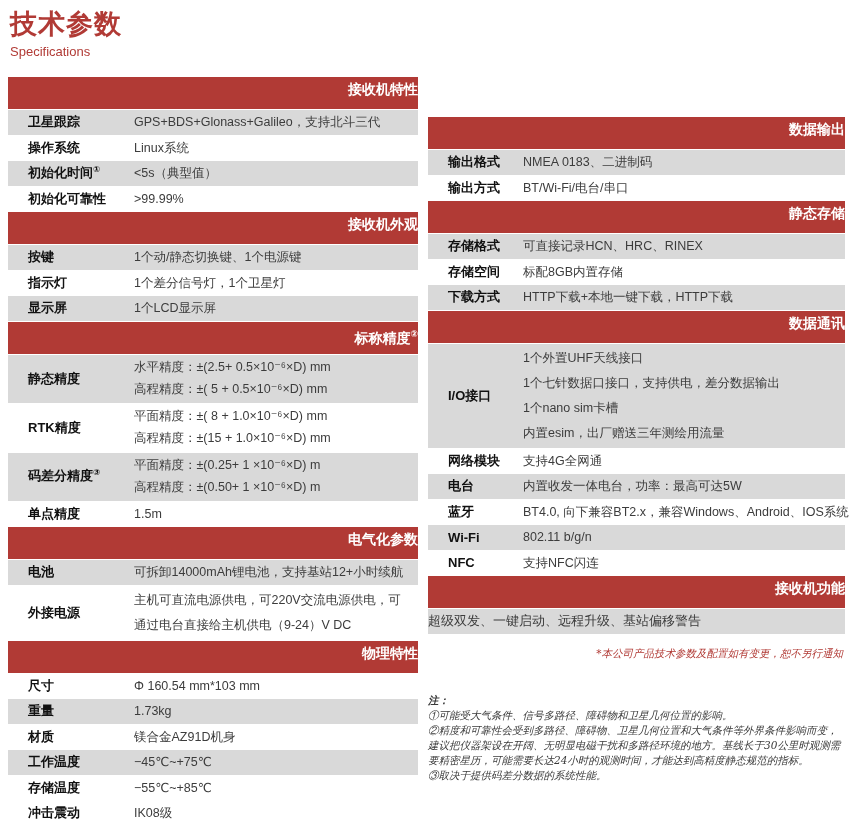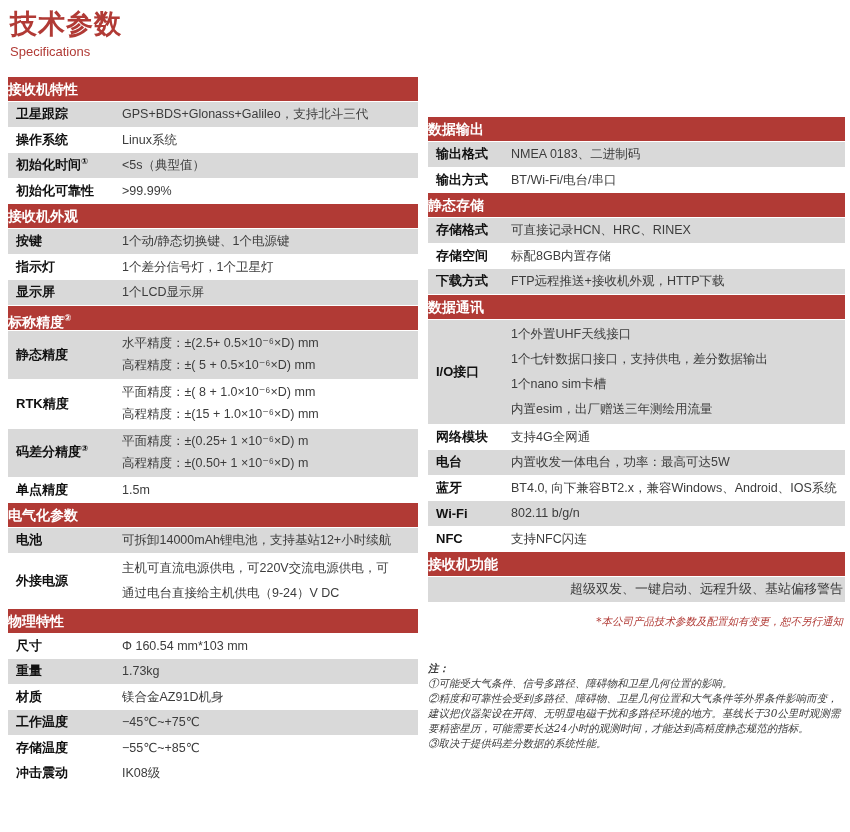--- a/index.html
+++ b/index.html
@@ -16,41 +16,41 @@
   }
   .header{height:77px;box-sizing:border-box;padding:8px 0 0 10px;}
   .page-title{font-size:27px;font-weight:bold;color:var(--accent);line-height:32px;letter-spacing:1px;}
   .page-subtitle{font-size:13px;color:var(--accent);margin-top:4px;}
   .columns{display:flex;padding-left:8px;gap:10px;align-items:flex-start;}
   .col{box-sizing:border-box;}
   .col-left{width:410px;}
   .col-right{width:417px;margin-top:40px;}
   .sec-header{
     background:var(--accent);color:#ffffff;font-weight:bold;font-size:14px;
-    height:24px;line-height:24px;text-align:left;margin-bottom:1px;
+    height:32px;line-height:24px;text-align:right;margin-bottom:1px;
   }
   .sec-header sup{font-size:9px;}
   .row{
     display:flex;align-items:center;min-height:24.5px;box-sizing:border-box;
     margin-bottom:1px;background:#ffffff;
   }
   .row.shade{background:var(--shade);}
   .label{
-    width:106px;padding-left:8px;flex:0 0 auto;font-weight:bold;
+    width:106px;padding-left:20px;flex:0 0 auto;font-weight:bold;
     font-size:13px;color:var(--label);
   }
   .label sup{font-size:8.5px;}
   .col-right .label{width:75px;}
   .value{flex:1 1 auto;font-size:12.5px;color:var(--value);padding:2px 2px 2px 0;}
   .vline{line-height:20px;white-space:nowrap;}
   .row.lines-1 .vline{line-height:20px;}
   .lines-2 .vline{line-height:19px;padding:1.5px 0;}
   .sec-electrical .lines-2 .vline{line-height:25px;padding:0;}
   .sec-comm .lines-4 .vline{line-height:25px;padding:0;}
-  .row.center{justify-content:flex-end;}
+  .row.center{justify-content:flex-start;}
   .row.center .value{flex:0 0 auto;font-size:13px;}
   .row.center .vline{white-space:normal;}
   .notes-area{margin-top:13px;}
   .disclaimer{
     text-align:right;color:var(--accent);font-size:10.5px;
     font-family:"DejaVu Serif",serif;font-style:italic;padding-right:2px;
   }
   .notes-block{
     margin-top:32px;color:#3a3a3a;font-size:10.5px;line-height:15px;
     font-family:"DejaVu Serif",serif;font-style:italic;padding-right:4px;
@@ -229,21 +229,21 @@
             </div>
             <div class="row lines-1">
               <div class="label">存储空间</div>
               <div class="value">
                 <div class="vline">标配8GB内置存储</div>
               </div>
             </div>
             <div class="row lines-1 shade">
               <div class="label">下载方式</div>
               <div class="value">
-                <div class="vline">FTP远程推送+接收机外观，HTTP下载</div>
+                <div class="vline">HTTP下载+本地一键下载，HTTP下载</div>
               </div>
             </div>
           </div>
           <div class="section sec-comm">
             <div class="sec-header">数据通讯</div>
             <div class="row lines-4 shade">
               <div class="label">I/O接口</div>
               <div class="value">
                 <div class="vline">1个外置UHF天线接口</div>
                 <div class="vline">1个七针数据口接口，支持供电，差分数据输出</div>

